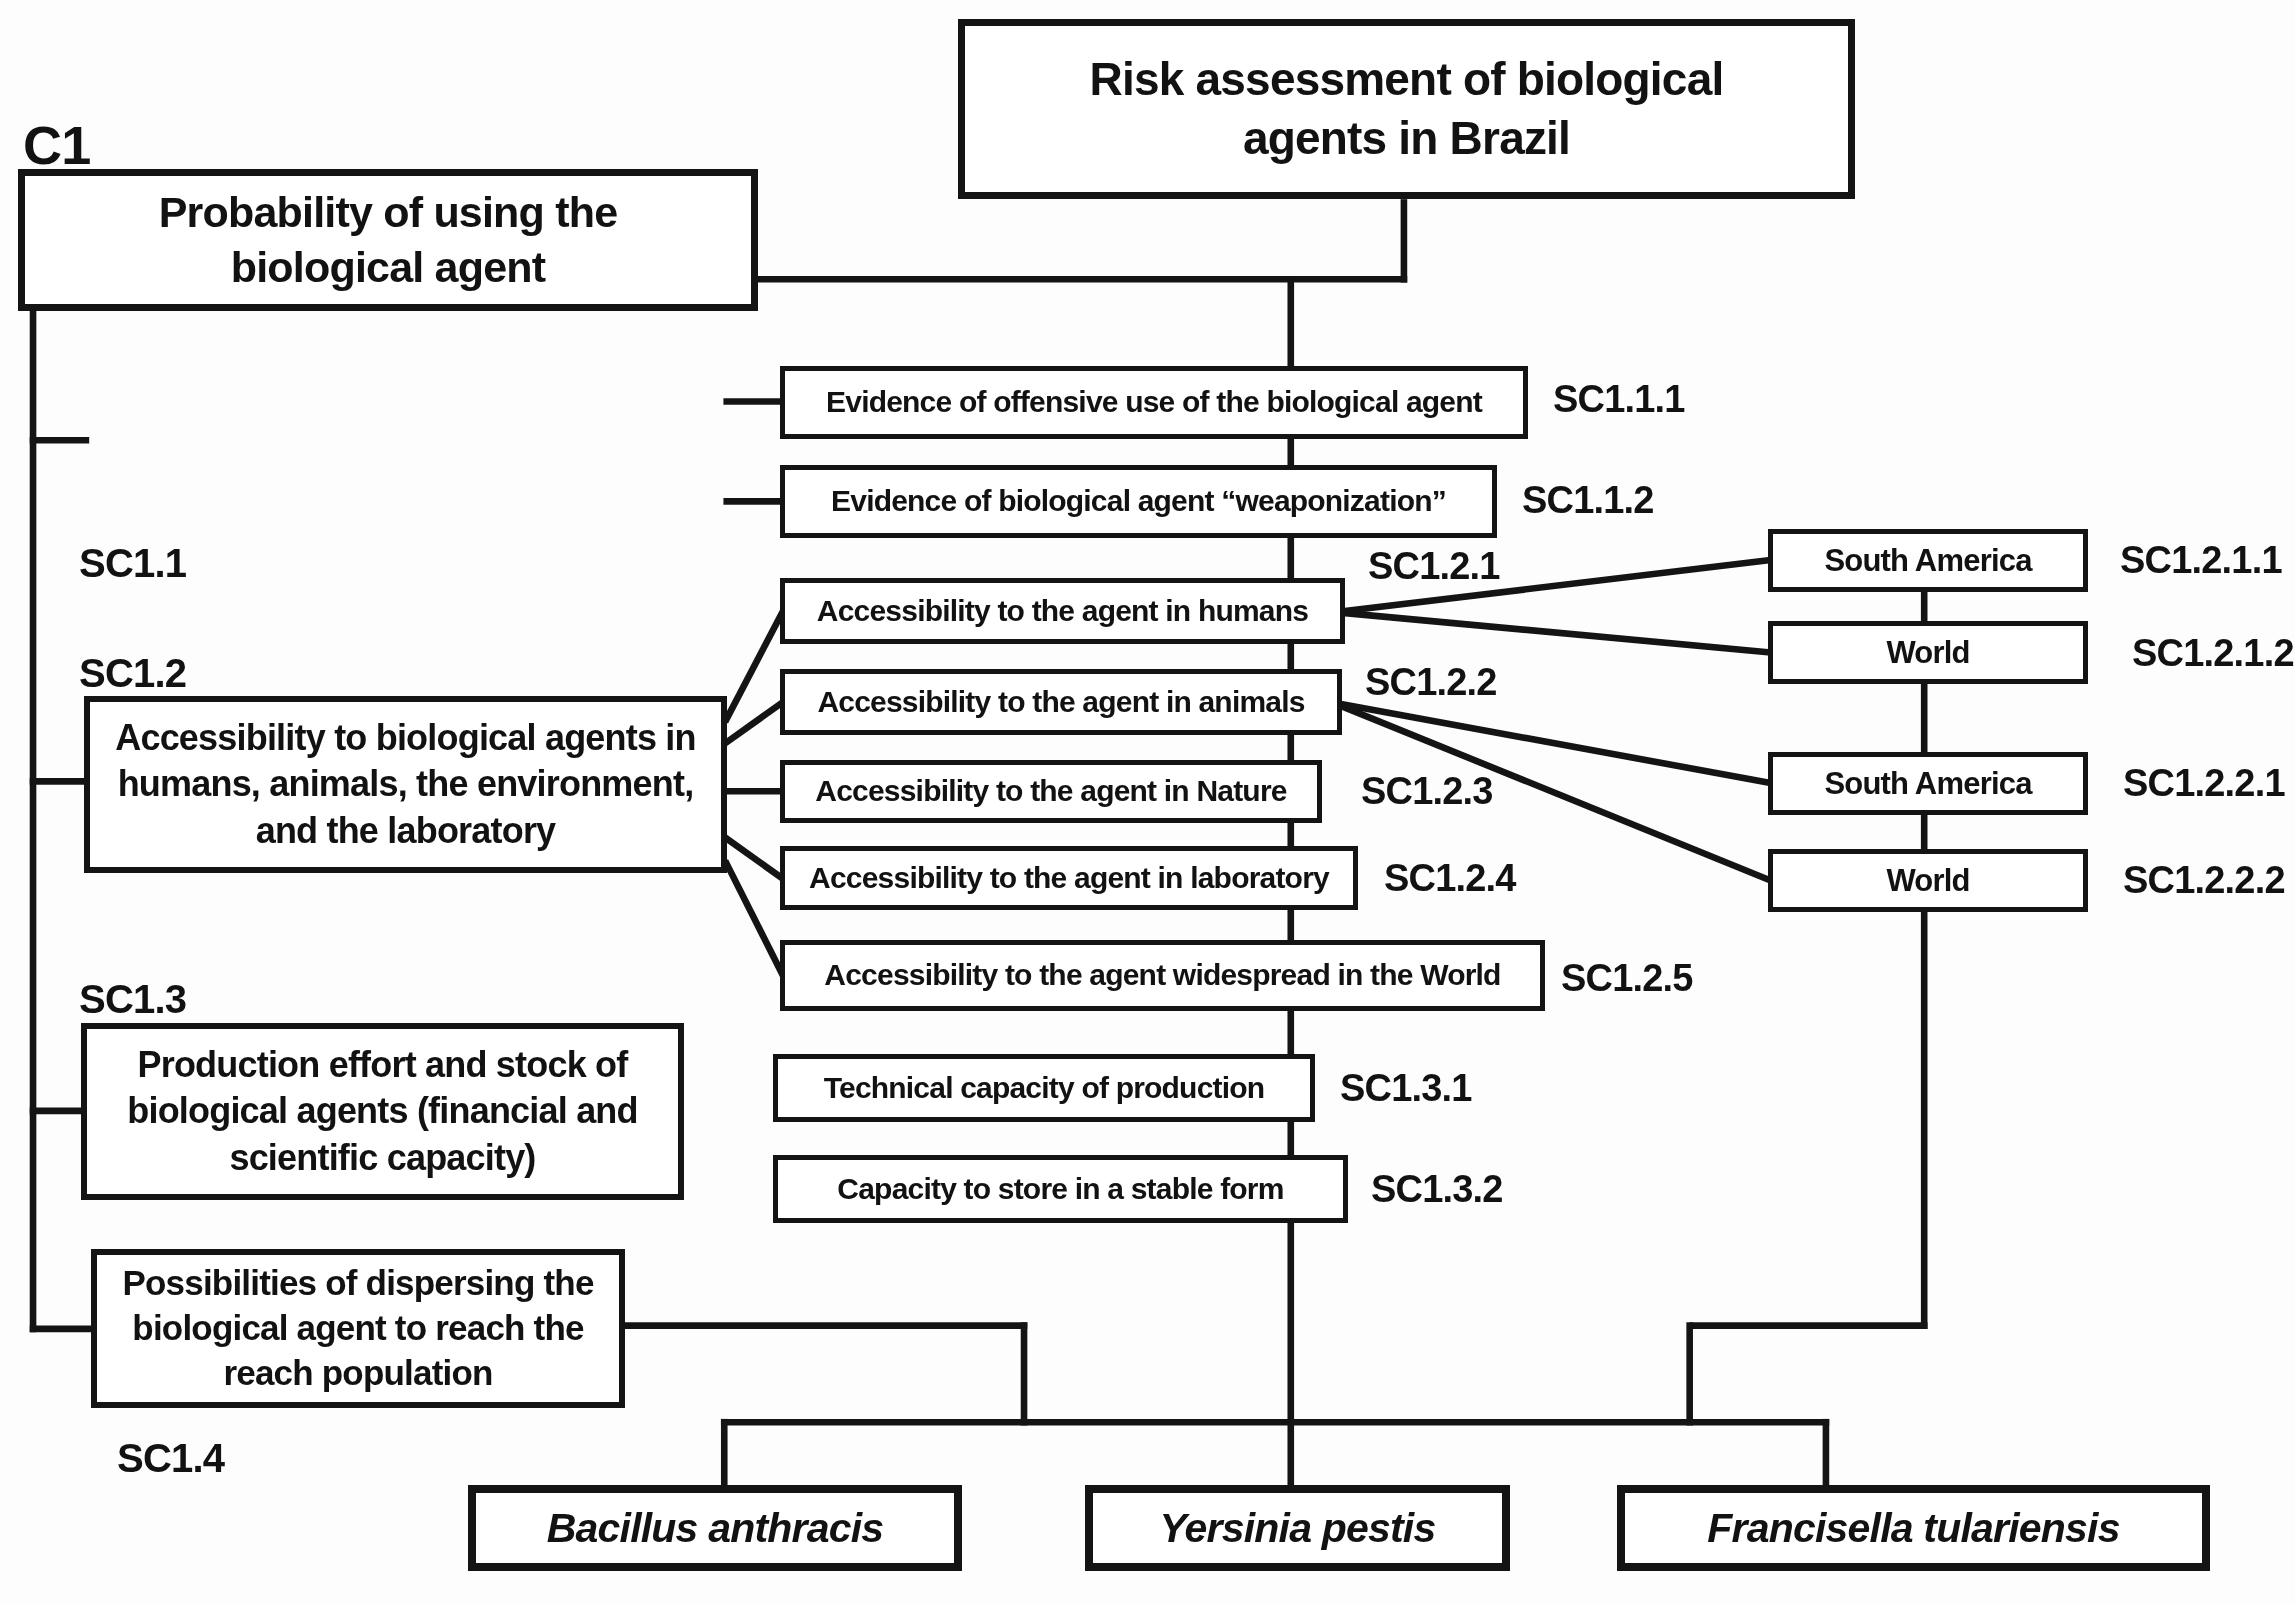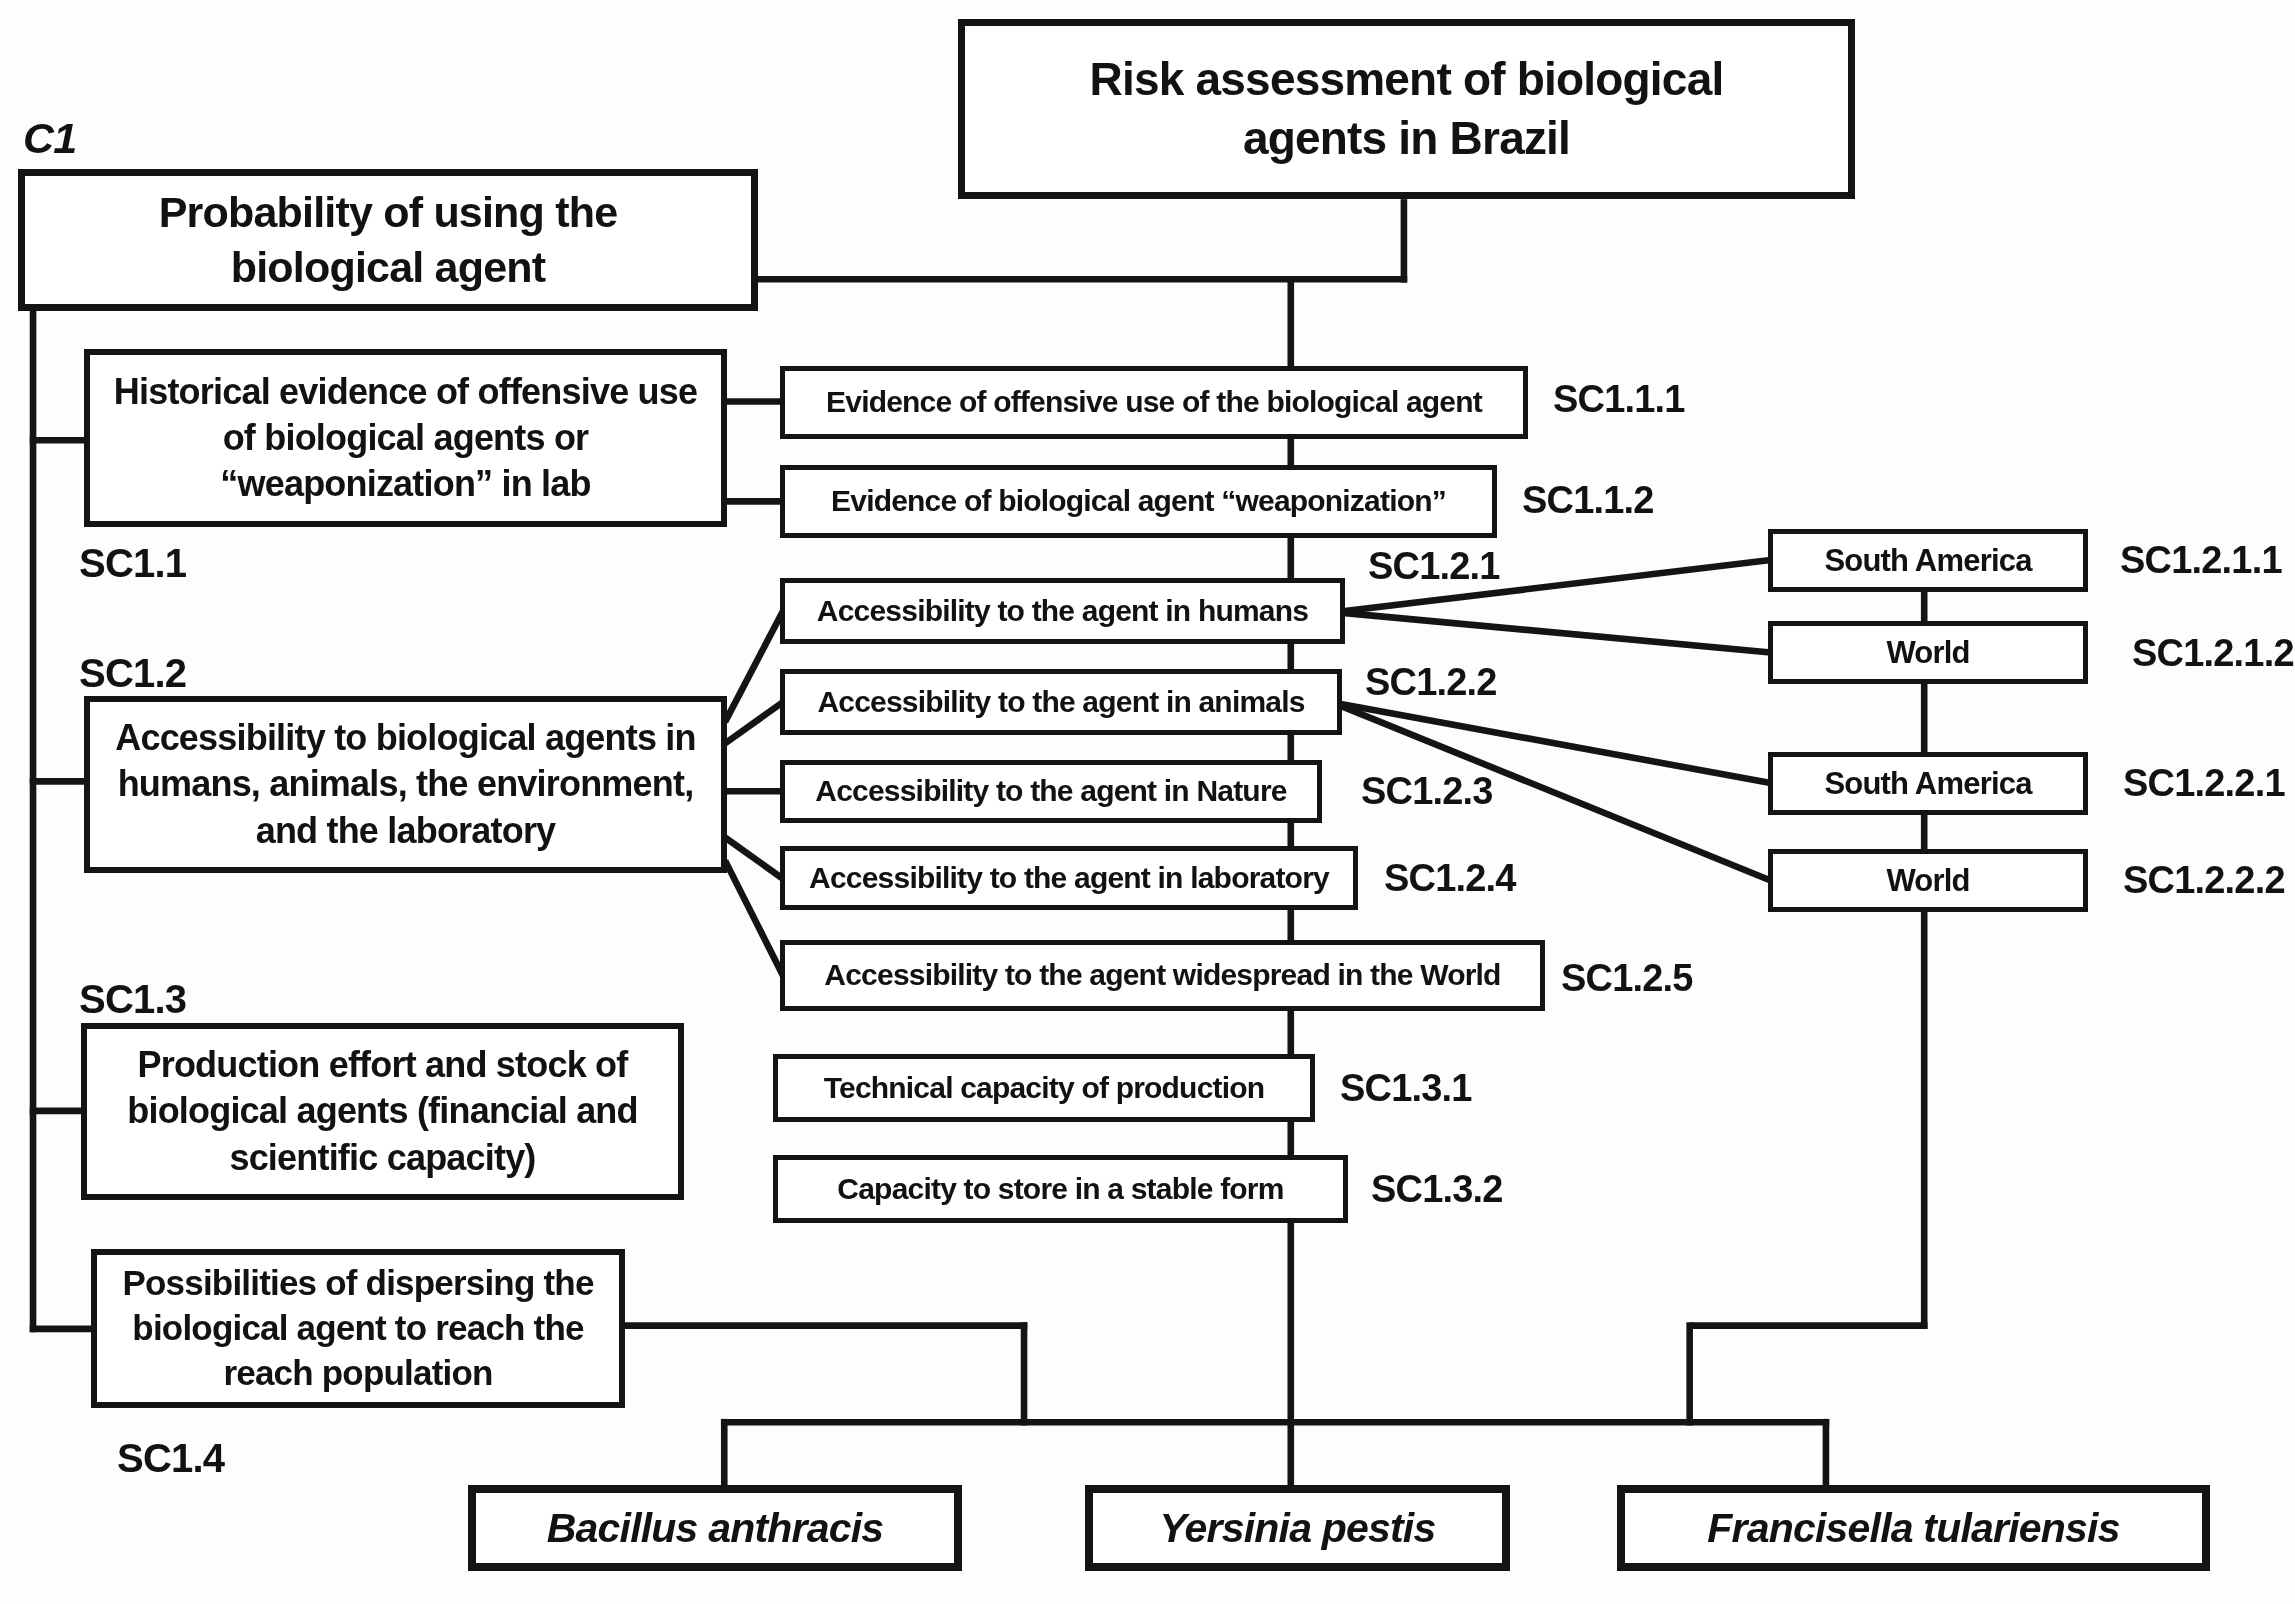--- a/index.html
+++ b/index.html
@@ -92,24 +92,23 @@
       <path d="M1240,1601 V1726"></path>
 
       <path d="M873,1722 H2215"></path>
       <path d="M877,1718 V1802"></path>
       <path d="M2211,1718 V1802"></path>
     </g>
   </svg>
 
   <div class="box root" style="left:958px; top:19px; width:897px; height:180px;">Risk assessment of biological agents in Brazil</div>
 
-  <div class="tag" style="left:23px; top:114px; font-size:43px;font-style:italic;">C1</div>
+  <div class="tag" style="left:23px; top:114px; font-size:54px;">C1</div>
   <div class="box crit" style="left:18px; top:169px; width:740px; height:142px;">Probability of using the biological agent</div>
 
-  <div class="box sub" style="left:84px; top:349px; width:643px; height:178px;">Historical evidence of offensive use of biological agents or “weaponization” in lab</div>
   <div class="tag" style="left:79px; top:541px; font-size:40px;">SC1.1</div>
 
   <div class="tag" style="left:79px; top:651px; font-size:40px;">SC1.2</div>
   <div class="box sub" style="left:84px; top:696px; width:643px; height:177px;">Accessibility to biological agents in humans, animals, the environment, and the laboratory</div>
 
   <div class="tag" style="left:79px; top:977px; font-size:40px;">SC1.3</div>
   <div class="box sub" style="left:81px; top:1023px; width:603px; height:177px;">Production effort and stock of biological agents (financial and scientific capacity)</div>
 
   <div class="box sub" style="left:91px; top:1249px; width:534px; height:159px; font-size:35px;">Possibilities of dispersing the biological agent to reach the reach population</div>
   <div class="tag" style="left:117px; top:1436px; font-size:40px;">SC1.4</div>

